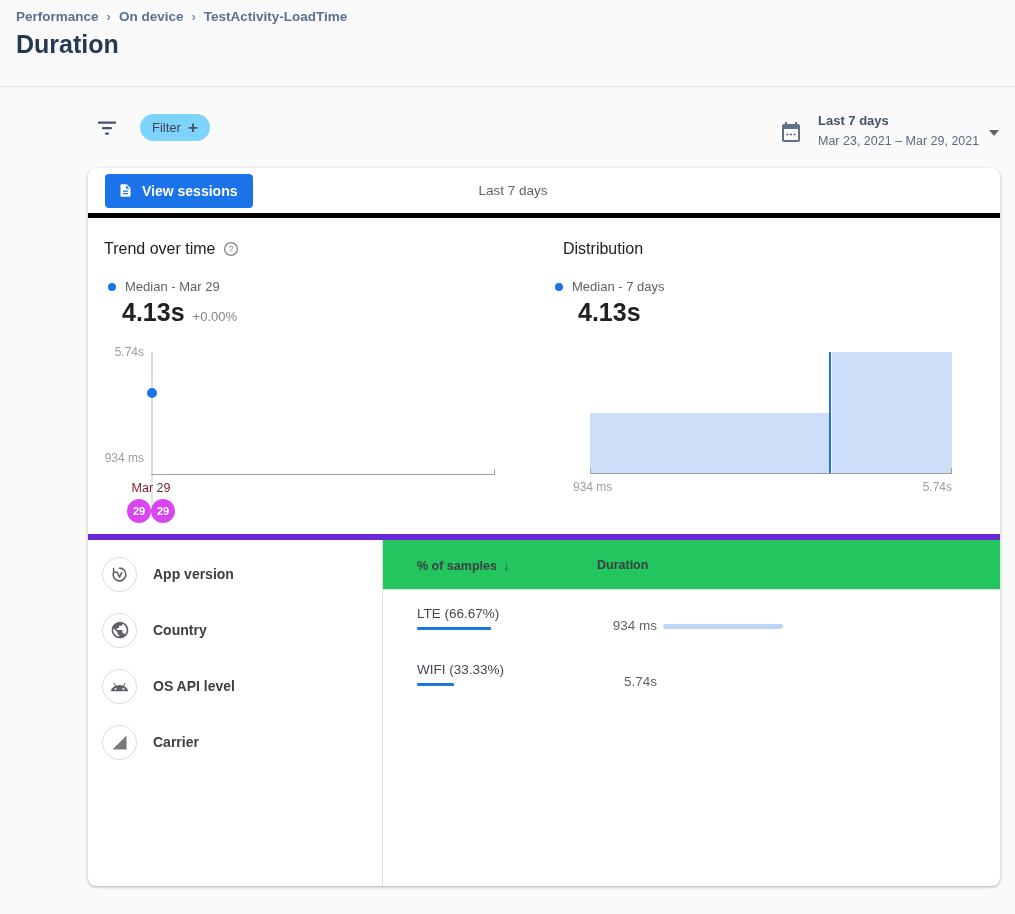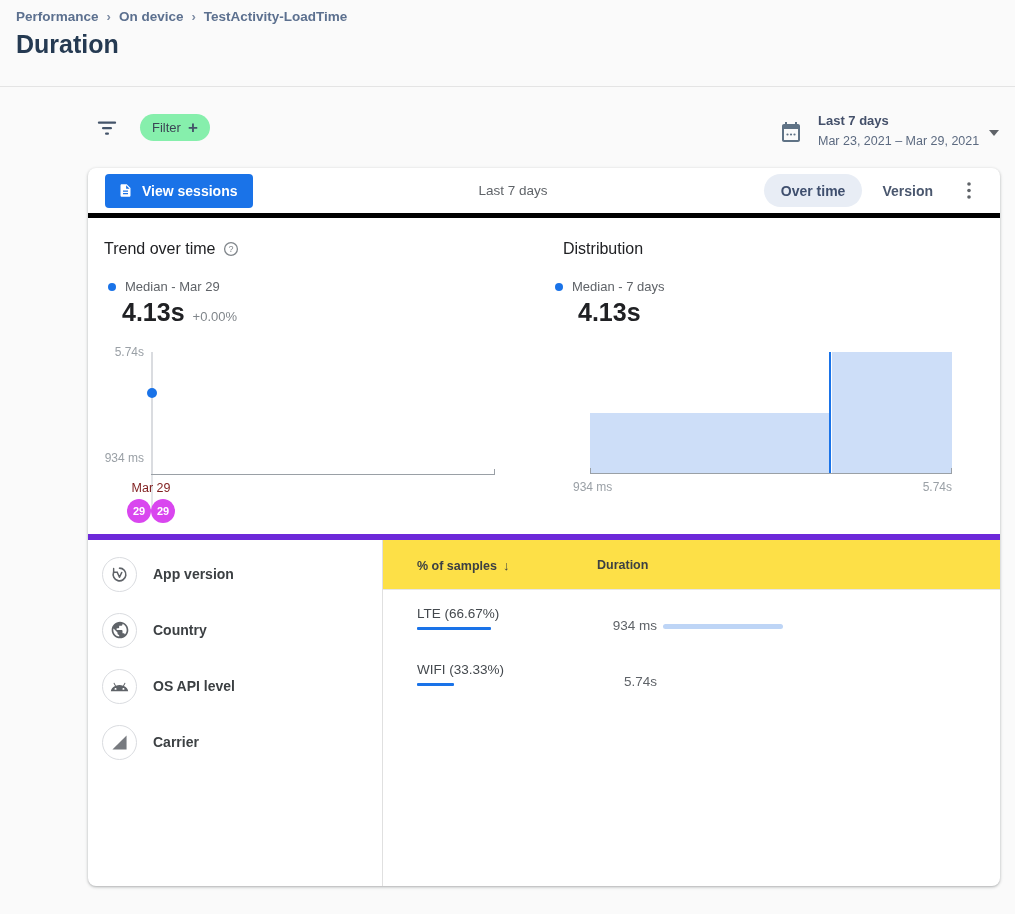--- a/index.html
+++ b/index.html
@@ -14,21 +14,21 @@
 
   
   .breadcrumb { position:absolute; left:16px; top:9px; font-size:13.5px; font-weight:bold; color:#5c708f; display:flex; gap:8px; align-items:center; }
   .breadcrumb .crumb { cursor:pointer; }
   .breadcrumb .sep { color:#7c8ba3; font-size:13px; }
   .page-title { position:absolute; left:16px; top:30px; font-size:25px; font-weight:bold; color:#253a52; }
   .header-divider { position:absolute; left:0; top:86px; width:100%; height:1px; background:#e4e4e4; }
 
   
   .filter-icon-btn { position:absolute; left:96px; top:118px; width:22px; height:20px; cursor:pointer; }
-  .filter-chip { position:absolute; left:140px; top:114px; height:27px; border-radius:14px; background:#86efac;
+  .filter-chip { position:absolute; left:140px; top:114px; height:27px; border-radius:14px; background:#7dd3fc;
     display:flex; align-items:center; gap:7px; padding:0 12px; font-size:13px; color:#3c4655; cursor:pointer; }
   .filter-chip .plus { font-size:17px; color:#44546a; font-weight:bold; line-height:1; }
 
   .date-picker { position:absolute; left:775px; top:110px; width:226px; height:46px; cursor:pointer; }
   .date-picker .cal { position:absolute; left:4px; top:9px; }
   .date-picker .dp-label { position:absolute; left:43px; top:3px; font-size:13px; font-weight:bold; color:#44506a; }
   .date-picker .dp-range { position:absolute; left:43px; top:24px; font-size:12.5px; color:#5c6a80; }
   .caret-down { position:absolute; right:2px; top:20px; width:0; height:0; border-left:5px solid transparent; border-right:5px solid transparent; border-top:6px solid #5f6368; }
 
   
@@ -91,21 +91,21 @@
   .breakdown { display:flex; height:346px; }
   .bd-sidebar { width:295px; border-right:1px solid #e0e0e0; padding-top:6px; }
   .bd-item { height:56px; display:flex; align-items:center; gap:16px; padding-left:14px; cursor:pointer; }
   .bd-item .icon-circle { width:35px; height:35px; border-radius:50%; border:1px solid #dadce0; display:flex; align-items:center; justify-content:center; color:#5f6368; flex:0 0 auto; background:#fff; }
   .bd-item .bd-label { font-size:14px; font-weight:bold; color:#3c4043; }
   .bd-item.selected { background:#1a73e8; }
   .bd-item.selected .bd-label { color:#fff; }
   .bd-item.selected .icon-circle { background:transparent; border-color:rgba(255,255,255,.65); color:#fff; }
 
   .bd-table { flex:1; position:relative; border-bottom-right-radius:8px; overflow:hidden; }
-  .t-header { height:50px; background:#fde047; border-bottom:1px solid #e6e6e6; position:relative; }
+  .t-header { height:50px; background:#22c55e; border-bottom:1px solid #e6e6e6; position:relative; }
   .t-h { position:absolute; top:18px; font-size:12.5px; font-weight:bold; color:#3c4043; }
   .t-h.h-samples { left:34px; cursor:pointer; }
   .t-h.h-duration { left:214px; }
   .sort-arrow { font-size:13px; margin-left:6px; color:#3c4043; }
   .t-row { position:relative; height:56px; }
   .row-label { position:absolute; left:34px; top:16px; font-size:13.5px; color:#44494e; }
   .pct-underline { height:3px; background:#1a73e8; margin-top:6px; border-radius:1px; }
   .row-duration { position:absolute; left:180px; top:28px; width:94px; text-align:right; font-size:13.5px; color:#5f6368; }
   .row-bar { position:absolute; left:280px; top:34px; height:5px; border-radius:2.5px; background:#bed5f6; }
 
@@ -155,31 +155,20 @@
   <div class="card-header">
     <button class="btn-primary">
       <span>
         <svg width="15" height="17" viewBox="0 0 24 24" fill="#fff">
             <path d="M14 2H6c-1.1 0-2 .9-2 2v16c0 1.1.9 2 2 2h12c1.1 0 2-.9 2-2V8l-6-6zm2 16H8v-2h8v2zm0-4H8v-2h8v2zm-3-5V3.5L18.5 9H13z"></path>
           </svg>
       </span>
       <span>View sessions</span>
     </button>
     <div class="period-label">Last 7 days</div>
-    <div class="hdr-right">
-      <div class="toggle-pill">Over time</div>
-      <div class="toggle-plain">Version</div>
-      <div class="kebab">
-        <svg width="4" height="17" viewBox="0 0 4 17" fill="#5f6368">
-            <circle cx="2" cy="2" r="1.8"></circle>
-            <circle cx="2" cy="8.5" r="1.8"></circle>
-            <circle cx="2" cy="15" r="1.8"></circle>
-          </svg>
-      </div>
-    </div>
   </div>
 
   <div class="charts-section">
 
     <div class="sec-title t-left">
       <span>Trend over time</span>
       <span>
         <svg width="16" height="16" viewBox="0 0 16 16">
             <circle cx="8" cy="8" r="6.4" fill="none" stroke="#80868b" stroke-width="1.3"></circle>
             <text x="8" y="11" text-anchor="middle" font-size="9" fill="#80868b" font-family="Liberation Sans, sans-serif">?</text>

